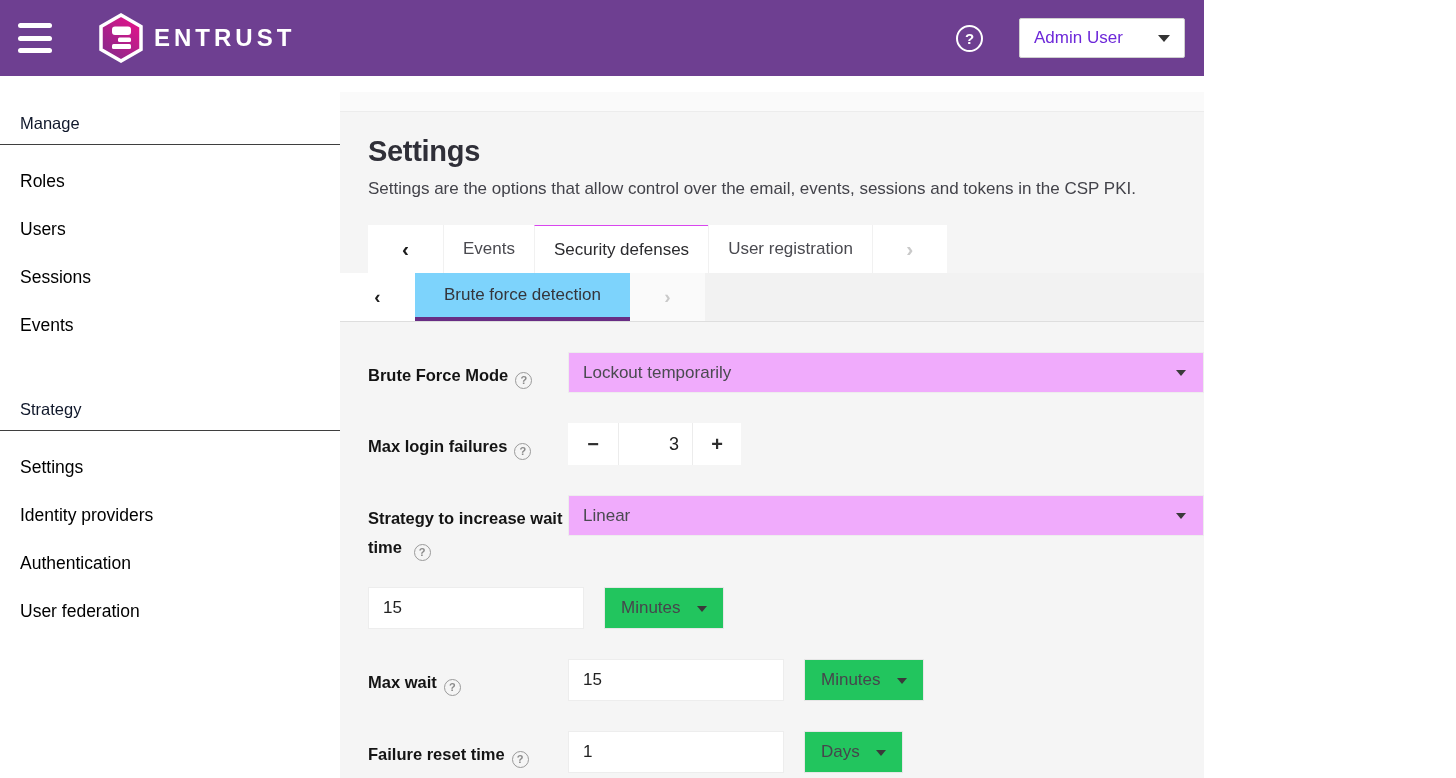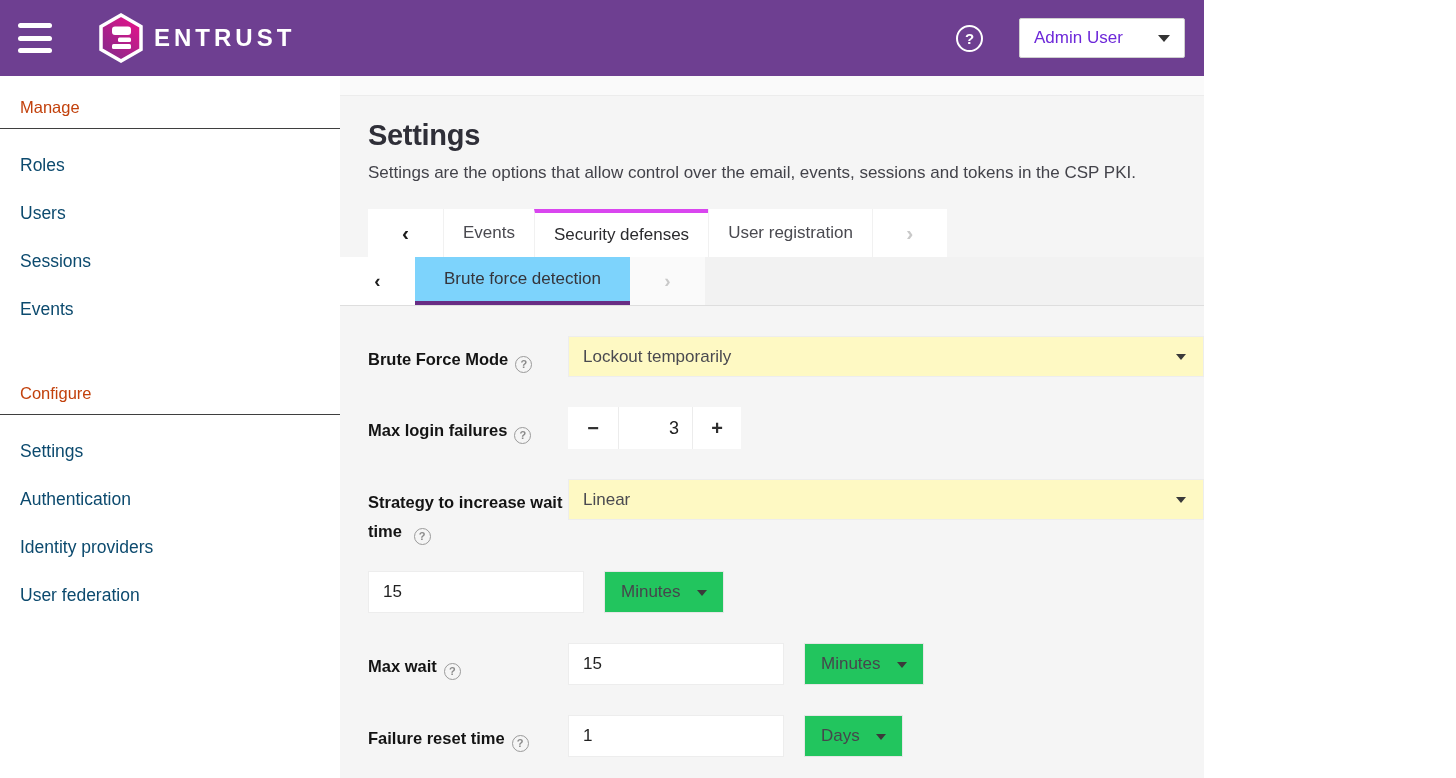--- a/index.html
+++ b/index.html
@@ -1,19 +1,19 @@
 <!DOCTYPE html>
 <html><head>
 <meta charset="utf-8">
 <style>
   * { box-sizing: border-box; margin: 0; padding: 0; }
   html, body { width: 1456px; height: 778px; overflow: hidden; }
   body { font-family: "Liberation Sans", sans-serif; background: #ffffff; }
 
-  .app { width: 1204px; height: 778px; display: flex; flex-direction: column; }
+  .app { width: 1204px; height: 778px; display: flex; flex-direction: column; gap: 16px; }
 
   
   .topbar {
     height: 76px; flex: 0 0 76px; background: #6e3f91;
     display: flex; align-items: center;
   }
   .hamburger { margin-left: 18px; width: 36px; height: 30px; display: flex; flex-direction: column; justify-content: space-between; cursor: pointer; background: transparent; border: none; }
   .hamburger span { display: block; height: 5px; width: 34px; background: #ffffff; border-radius: 3px; }
   .brand { display: flex; align-items: center; margin-left: 44px; }
   .brand svg { display: block; }
@@ -31,44 +31,44 @@
   }
   .caret-down { width: 0; height: 0; border-left: 6px solid transparent; border-right: 6px solid transparent; border-top: 7px solid #333333; }
 
   
   .shell { flex: 1; display: flex; min-height: 0; }
 
   
   .sidebar { width: 340px; flex: 0 0 340px; background: #ffffff; }
   .nav-group-1 { padding-top: 20px; }
   .nav-group-2 { padding-top: 49px; }
-  .nav-group-title { font-size: 16.5px; color: #c2410c; padding-left: 20px; height: 22px; line-height: 22px; margin-bottom: 10px; }
+  .nav-group-title { font-size: 16.5px; color: #0f172a; padding-left: 20px; height: 22px; line-height: 22px; margin-bottom: 10px; }
   .nav-divider { border-bottom: 1px solid #3f3f3f; }
   .nav-list { padding-top: 12px; }
-  .nav-item { height: 48px; display: flex; align-items: center; padding-left: 20px; font-size: 17.5px; color: #0c4a6e; cursor: pointer; }
+  .nav-item { height: 48px; display: flex; align-items: center; padding-left: 20px; font-size: 17.5px; color: #000000; cursor: pointer; }
 
   
   .main { flex: 1; background: #f5f5f5; min-width: 0; }
   .main-topstrip { height: 20px; background: #fafafa; border-bottom: 1px solid #ececec; }
   .page-head { padding: 22px 28px 0 28px; }
   .page-title { font-size: 29px; font-weight: 700; color: #2f2f38; letter-spacing: -0.3px; line-height: 34px; }
   .page-desc { margin-top: 9px; font-size: 17px; color: #43434a; line-height: 24px; }
 
   
   .tabs-row { display: flex; height: 48px; margin: 24px 0 0 28px; align-items: stretch; }
   .tab-nav {
     width: 75px; background: #ffffff; border: none; display: flex; align-items: center; justify-content: center;
     font-size: 21px; font-weight: 700; color: #1c1c1c; cursor: pointer;
   }
   .tab-nav.disabled { color: #c9c9c9; cursor: default; background: #ffffff; }
   .tab {
     background: #ffffff; border-left: 1px solid #f1f1f1; padding: 0 19px; display: flex; align-items: center;
     font-size: 17px; color: #4a4a50; cursor: pointer;
   }
-  .tab.active { border-top: 4px solid #d946ef; color: #2b2b2e; }
+  .tab.active { border-top: 1px solid #d946ef; color: #2b2b2e; }
   .tabs-row .tab-nav.right { border-left: 1px solid #f1f1f1; }
 
   .subtabs-row { display: flex; height: 49px; background: #f2f2f2; border-bottom: 1px solid #dedede; align-items: stretch; }
   .subtab-nav-left { width: 75px; background: #ffffff; border: none; font-size: 19px; font-weight: 700; color: #1c1c1c; cursor: pointer; }
   .subtab-nav-right { width: 75px; background: #fafafa; border: none; font-size: 19px; font-weight: 700; color: #c9c9c9; cursor: pointer; }
   .subtab {
     background: #7dd3fc; border-bottom: 4px solid #682d84; padding: 0 29px; display: flex; align-items: center;
     font-size: 17px; color: #35353b; cursor: pointer;
   }
 
@@ -76,21 +76,21 @@
   .settings-form { padding: 30px 0 0 28px; }
   .frow { display: flex; margin-bottom: 30px; align-items: flex-start; }
   .frow.mb-wrap { margin-bottom: 25px; }
   .flabel { width: 200px; flex: 0 0 200px; padding-top: 9px; font-size: 16.5px; font-weight: 700; color: #141414; line-height: 29px; }
   .qmark {
     display: inline-flex; width: 17px; height: 17px; border: 1px solid #9a9a9a; border-radius: 50%;
     color: #8a8a8a; font-size: 11px; font-weight: 700; align-items: center; justify-content: center;
     margin-left: 7px; vertical-align: -3px; cursor: pointer;
   }
   .select-wide {
-    position: relative; width: 864px; height: 41px; background: #fef9c3; border: 1px solid #ededed;
+    position: relative; width: 864px; height: 41px; background: #f0abfc; border: 1px solid #ededed;
     display: flex; align-items: center; padding-left: 14px; font-size: 17px; color: #4a4a50; cursor: pointer;
   }
   .select-caret { position: absolute; right: 17px; top: 17px; width: 0; height: 0; border-left: 5px solid transparent; border-right: 5px solid transparent; border-top: 6px solid #3a3a3a; }
 
   .stepper { display: flex; height: 42px; }
   .step-btn { width: 50px; background: #ffffff; border: none; font-size: 20px; font-weight: 700; color: #2e2e2e; cursor: pointer; }
   .step-plus { width: 48px; }
   .step-value { width: 75px; background: #ffffff; border-left: 1px solid #ececec; border-right: 1px solid #ececec; display: flex; align-items: center; justify-content: flex-end; padding-right: 13px; font-size: 18px; color: #222222; }
 
   .text-input {
@@ -145,26 +145,26 @@
         <div class="nav-group-title">Manage</div>
         <div class="nav-divider"></div>
         <div class="nav-list">
           <div class="nav-item">Roles</div>
           <div class="nav-item">Users</div>
           <div class="nav-item">Sessions</div>
           <div class="nav-item">Events</div>
         </div>
       </div>
       <div class="nav-group-2">
-        <div class="nav-group-title">Configure</div>
+        <div class="nav-group-title">Strategy</div>
         <div class="nav-divider"></div>
         <div class="nav-list">
           <div class="nav-item">Settings</div>
+          <div class="nav-item">Identity providers</div>
           <div class="nav-item">Authentication</div>
-          <div class="nav-item">Identity providers</div>
           <div class="nav-item">User federation</div>
         </div>
       </div>
     </aside>
 
     <main class="main">
       <div class="main-topstrip"></div>
 
       <div class="page-head">
         <h1 class="page-title">Settings</h1>

